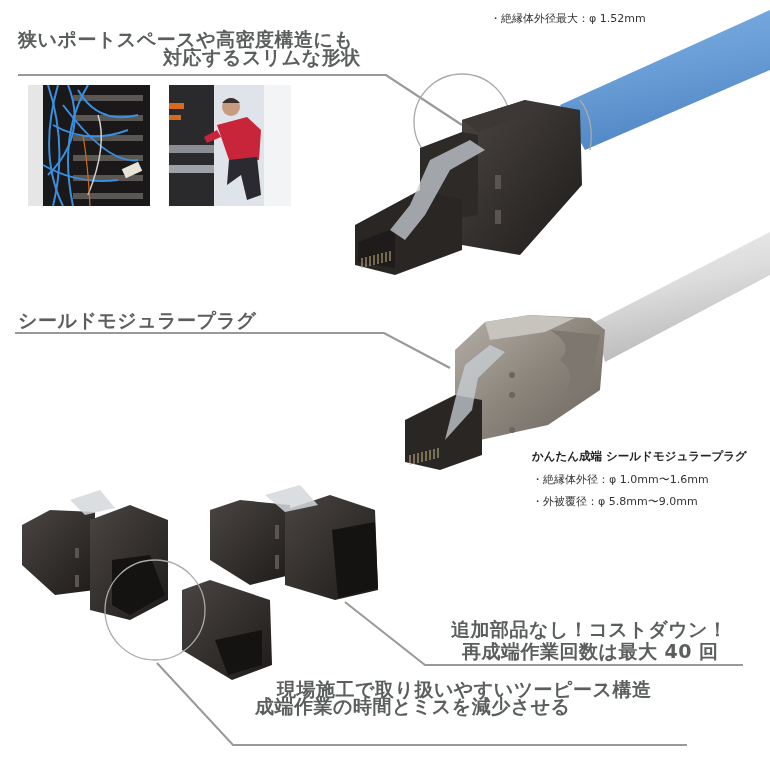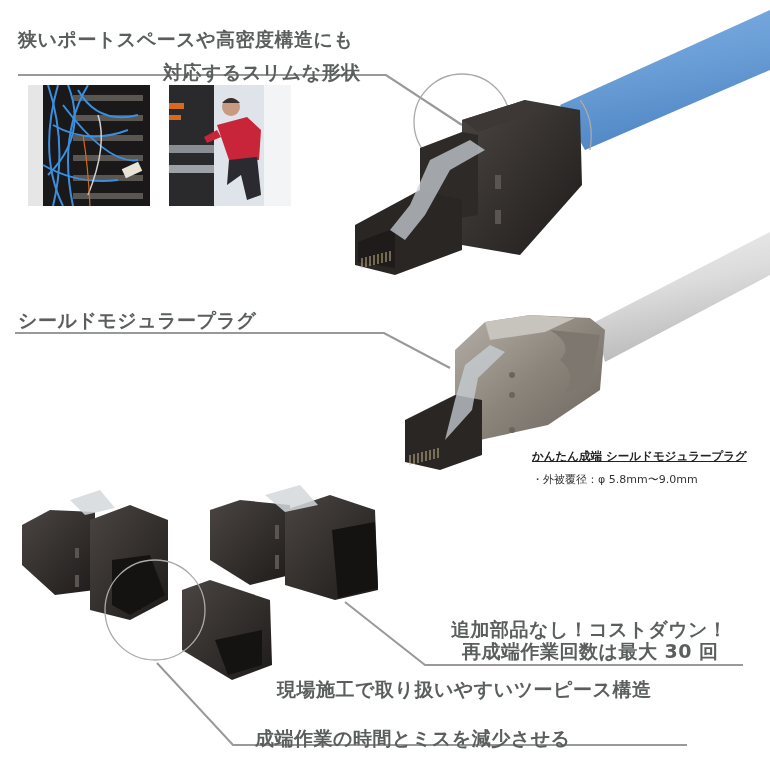--- a/index.html
+++ b/index.html
@@ -157,29 +157,31 @@
 
     <circle cx="62" cy="22" r="9" fill="#c89a80"></circle>
     <path d="M53,18 Q62,8 71,18" fill="#3a3030"></path>
     <path d="M48,40 L78,32 L92,45 L90,75 L60,75 Z" fill="#c8253a"></path>
     <path d="M48,45 L35,52 L38,58 L52,52 Z" fill="#c8253a"></path>
     <path d="M60,75 L88,72 L92,110 L78,115 L72,90 L58,100 Z" fill="#2a2a30"></path>
   </svg>
 </div>
 
 <div class="abs headline" style="left:18px; top:30px;">狭いポートスペースや高密度構造にも</div>
-<div class="abs headline" style="left:163px; top:63px;">対応するスリムな形状</div>
+<div class="abs headline" style="left:163px; top:48px;">対応するスリムな形状</div>
 
 <div class="abs" style="left:490px; top:11px;">
+  <div class="spec-item" style="margin-bottom:5px;">・絶縁体外径最大：φ 1.52mm</div>
 </div>
 
 <div class="abs headline" style="left:18px; top:311px;">シールドモジュラープラグ</div>
 
 <div class="abs" style="left:532px; top:449px;">
-  <div class="spec-title" style="margin-bottom:8px;text-decoration:underline;">かんたん成端 シールドモジュラープラグ</div>
+  <div class="spec-title" style="margin-bottom:8px;">かんたん成端 シールドモジュラープラグ</div>
+  <div class="spec-item" style="margin-bottom:7px;">・絶縁体外径：φ 1.0mm〜1.6mm</div>
   <div class="spec-item">・外被覆径：φ 5.8mm〜9.0mm</div>
 </div>
 
 <div class="abs headline" style="left:443px; top:620px;margin-left:8px;">追加部品なし！コストダウン！</div>
-<div class="abs headline" style="left:462px; top:642px;">再成端作業回数は最大 30 回</div>
+<div class="abs headline" style="left:462px; top:642px;">再成端作業回数は最大 40 回</div>
 
-<div class="abs headline" style="left:255px; top:697px;margin-top:32px;">成端作業の時間とミスを減少させる</div>
+<div class="abs headline" style="left:255px; top:697px;">成端作業の時間とミスを減少させる</div>
 <div class="abs headline" style="left:277px; top:680px;">現場施工で取り扱いやすいツーピース構造</div>
 
 </body></html>

